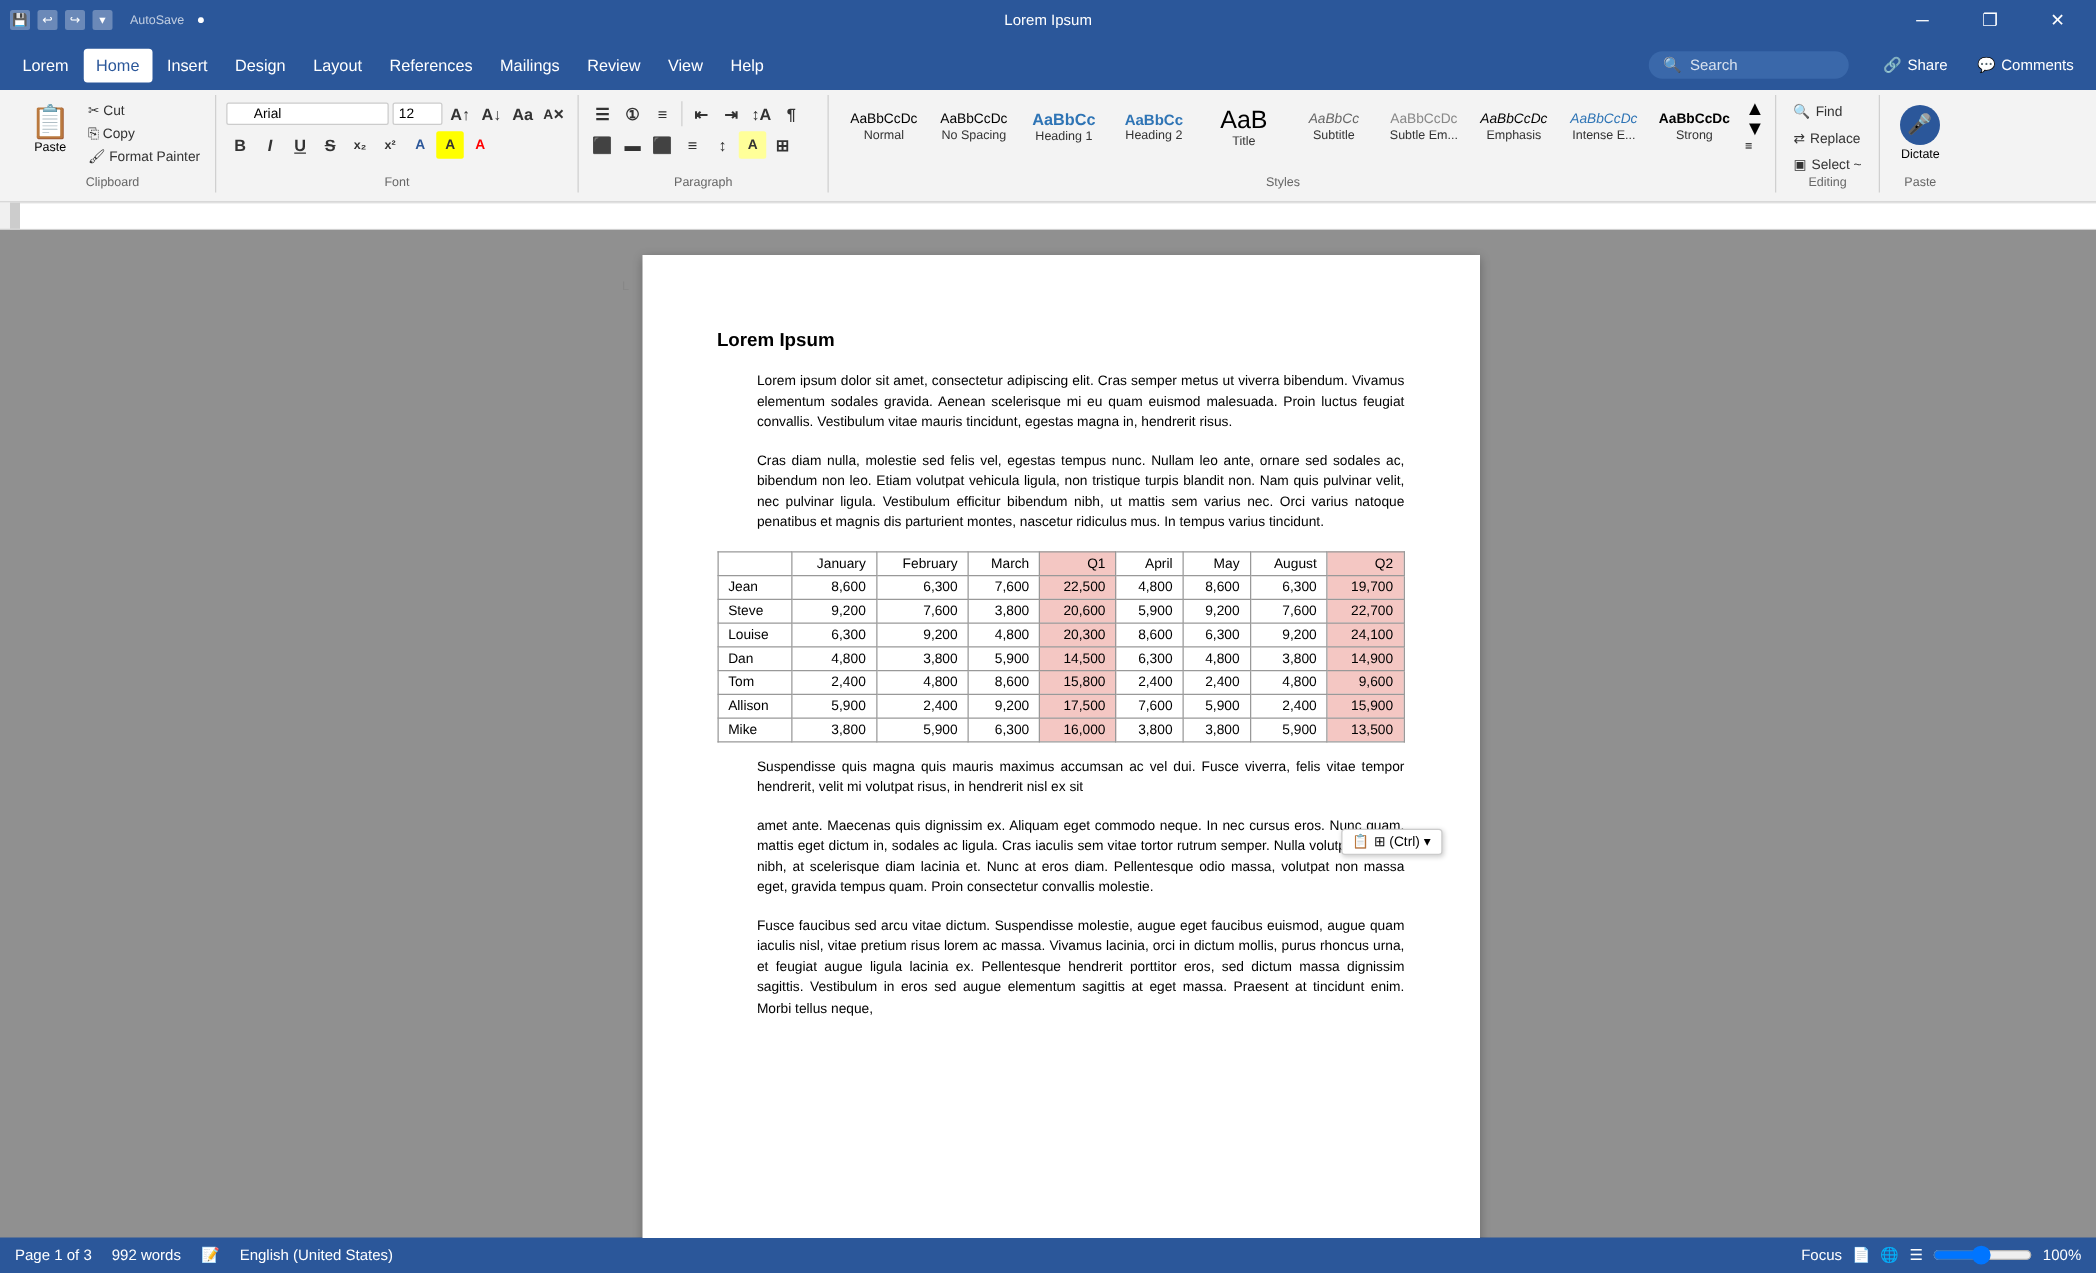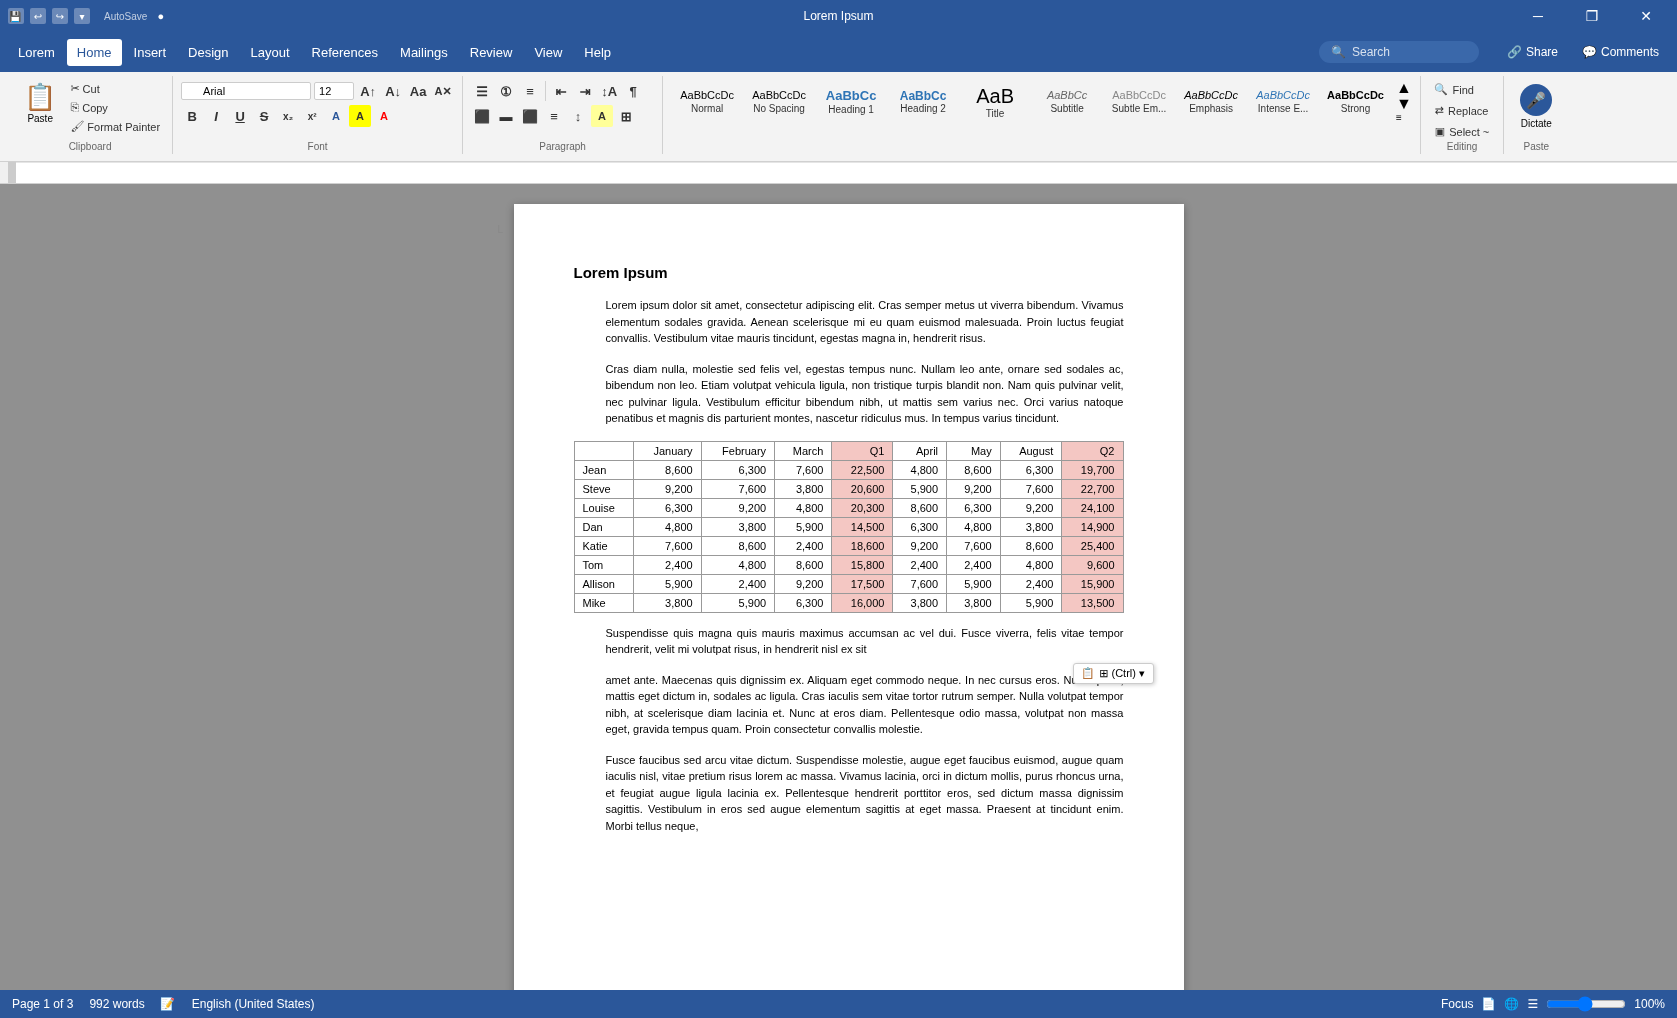--- a/index.html
+++ b/index.html
@@ -372,20 +372,21 @@
         <div class="style-item">
           <span class="style-preview style-strong">AaBbCcDc</span>
           <span style="font-size:10px; color:#333">Strong</span>
         </div>
         <div style="display:flex; flex-direction:column; justify-content:center; margin-left:4px">
           <div style="cursor:pointer; font-size:16px; line-height:1">▲</div>
           <div style="cursor:pointer; font-size:16px; line-height:1">▼</div>
           <div style="cursor:pointer; font-size:10px">≡</div>
         </div>
       </div>
+      <span class="ribbon-group-label" style="left:0; right:30px;">Styles</span>
     </div>
 
     <div class="ribbon-group">
       <div class="editing-group">
         <div class="edit-btn">
           <span>🔍</span>
           <span>Find</span>
         </div>
         <div class="edit-btn">
           <span>⇄</span>
@@ -487,31 +488,20 @@
       <td>4,800</td>
       <td>3,800</td>
       <td>5,900</td>
       <td class="q1-cell">14,500</td>
       <td>6,300</td>
       <td>4,800</td>
       <td>3,800</td>
       <td class="q2-cell">14,900</td>
     </tr>
           <tr>
-      <td>Katie</td>
-      <td>7,600</td>
-      <td>8,600</td>
-      <td>2,400</td>
-      <td class="q1-cell">18,600</td>
-      <td>9,200</td>
-      <td>7,600</td>
-      <td>8,600</td>
-      <td class="q2-cell">25,400</td>
-    </tr>
-          <tr>
       <td>Tom</td>
       <td>2,400</td>
       <td>4,800</td>
       <td>8,600</td>
       <td class="q1-cell">15,800</td>
       <td>2,400</td>
       <td>2,400</td>
       <td>4,800</td>
       <td class="q2-cell">9,600</td>
     </tr>

